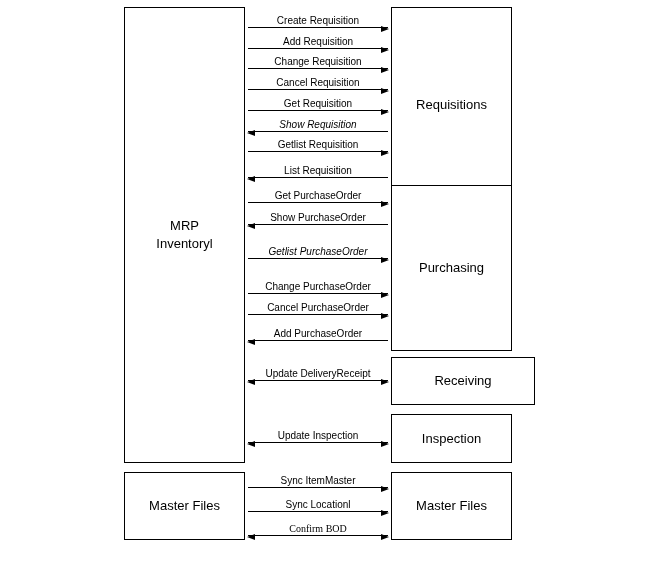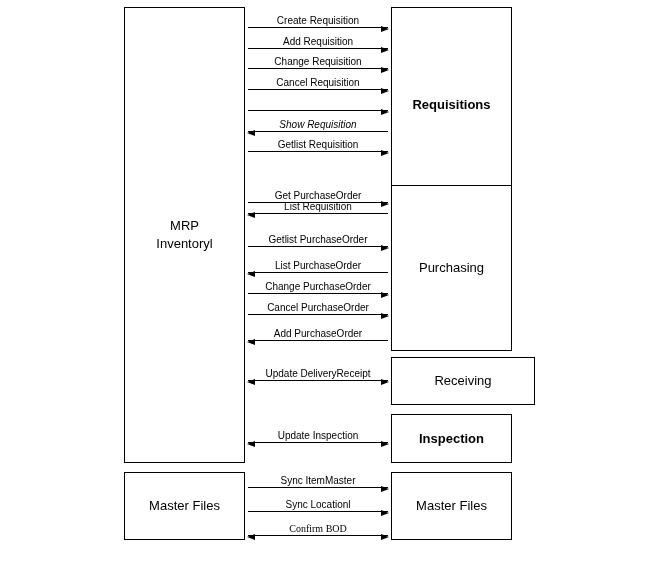--- a/index.html
+++ b/index.html
@@ -75,30 +75,30 @@
   }
 </style>
 </head>
 <body>
 
 <div id="canvas">
     <div class="box" style="left: 124px; top: 7px; width: 121px; height: 456px; align-items: center;">
       <span class="box-label">MRP
 Inventoryl</span>
     </div>
-    <div class="box" style="left: 391px; top: 7px; width: 121px; height: 196px; font-weight: bold;">
+    <div class="box" style="left: 391px; top: 7px; width: 121px; height: 196px;">
       <span class="box-label">Requisitions</span>
     </div>
     <div class="box" style="left: 391px; top: 185px; width: 121px; height: 166px;">
       <span class="box-label">Purchasing</span>
     </div>
     <div class="box" style="left: 391px; top: 357px; width: 144px; height: 48px;">
       <span class="box-label">Receiving</span>
     </div>
-    <div class="box" style="left: 391px; top: 414px; width: 121px; height: 49px; font-weight: bold;">
+    <div class="box" style="left: 391px; top: 414px; width: 121px; height: 49px;">
       <span class="box-label">Inspection</span>
     </div>
     <div class="box" style="left: 124px; top: 472px; width: 121px; height: 68px;">
       <span class="box-label">Master Files</span>
     </div>
     <div class="box" style="left: 391px; top: 472px; width: 121px; height: 68px;">
       <span class="box-label">Master Files</span>
     </div>
     <div class="arrow-row" style="left: 248px; width: 140px; top: 13px;">
       <div class="arrow-label">Create Requisition</div>
@@ -114,52 +114,53 @@
       <div class="arrow-label">Change Requisition</div>
       <div class="arrow-line"></div>
       <div class="head right"></div>
     </div>
     <div class="arrow-row" style="left: 248px; width: 140px; top: 75px;">
       <div class="arrow-label">Cancel Requisition</div>
       <div class="arrow-line"></div>
       <div class="head right"></div>
     </div>
     <div class="arrow-row" style="left: 248px; width: 140px; top: 96px;">
+      <div class="arrow-label">Get Requisition</div>
       <div class="arrow-line"></div>
       <div class="head right"></div>
     </div>
     <div class="arrow-row" style="left: 248px; width: 140px; top: 117px; font-style: italic;">
       <div class="arrow-label">Show Requisition</div>
       <div class="arrow-line"></div>
       <div class="head left"></div>
     </div>
     <div class="arrow-row" style="left: 248px; width: 140px; top: 137px;">
       <div class="arrow-label">Getlist Requisition</div>
       <div class="arrow-line"></div>
       <div class="head right"></div>
     </div>
-    <div class="arrow-row" style="left: 248px; width: 140px; top: 163px; margin-top: 36px;">
+    <div class="arrow-row" style="left: 248px; width: 140px; top: 163px;">
       <div class="arrow-label">List Requisition</div>
       <div class="arrow-line"></div>
       <div class="head left"></div>
     </div>
     <div class="arrow-row" style="left: 248px; width: 140px; top: 188px;">
       <div class="arrow-label">Get PurchaseOrder</div>
       <div class="arrow-line"></div>
       <div class="head right"></div>
     </div>
-    <div class="arrow-row" style="left: 248px; width: 140px; top: 232px;">
+    <div class="arrow-row" style="left: 248px; width: 140px; top: 210px;">
+      <div class="arrow-label">Show PurchaseOrder</div>
+      <div class="arrow-line"></div>
+      <div class="head left"></div>
+    </div>
+    <div class="arrow-row" style="left: 248px; width: 140px; top: 244px; font-style: italic;">
       <div class="arrow-label">Getlist PurchaseOrder</div>
       <div class="arrow-line"></div>
       <div class="head right"></div>
-    </div>
-    <div class="arrow-row" style="left: 248px; width: 140px; top: 258px;">
-      <div class="arrow-label">List PurchaseOrder</div>
-      <div class="arrow-line"></div>
-      <div class="head left"></div>
     </div>
     <div class="arrow-row" style="left: 248px; width: 140px; top: 279px;">
       <div class="arrow-label">Change PurchaseOrder</div>
       <div class="arrow-line"></div>
       <div class="head right"></div>
     </div>
     <div class="arrow-row" style="left: 248px; width: 140px; top: 300px;">
       <div class="arrow-label">Cancel PurchaseOrder</div>
       <div class="arrow-line"></div>
       <div class="head right"></div>

